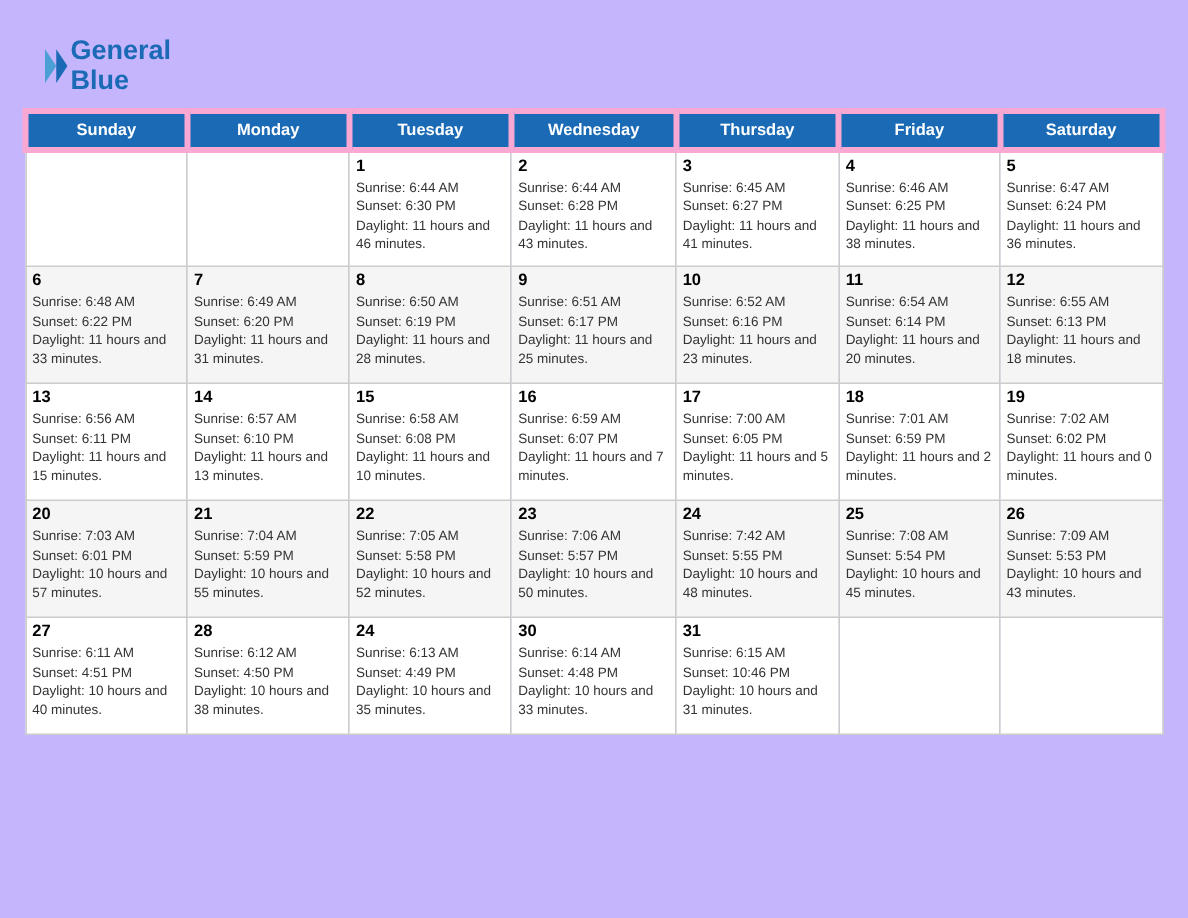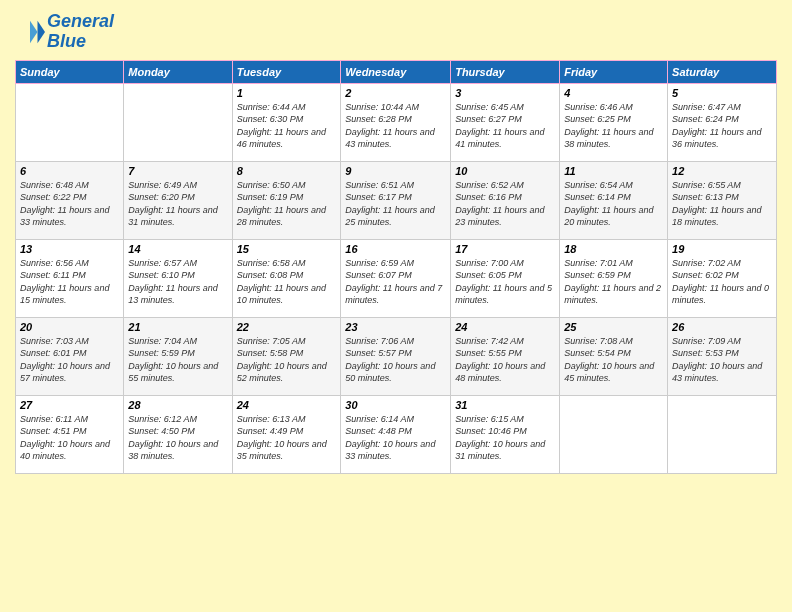--- a/index.html
+++ b/index.html
@@ -6,23 +6,22 @@
     body {
       font-family: Arial, sans-serif;
       background: #fff;
       width: 792px;
       height: 612px;
       overflow: hidden;
     }
     .page {
       width: 792px;
       height: 612px;
-      padding: 12px 15px;
-      background: #fef9c3;
-      font-style: italic;
+      padding: 24px 15px;
+      background: #c4b5fd;
     }
     .header {
       display: flex;
       justify-content: space-between;
       align-items: flex-start;
       margin-bottom: 8px;
     }
     .logo {
       display: flex;
       align-items: center;
@@ -55,24 +54,24 @@
     }
     table {
       width: 100%;
       border-collapse: collapse;
       font-size: 9.5px;
     }
     thead tr th {
       background: #1a6ab5;
       color: #fff;
       padding: 5px 4px;
-      text-align: left;
+      text-align: center;
       font-size: 11px;
       font-weight: bold;
-      border: 1px solid #f9a8d4;
+      border: 4px solid #f9a8d4;
     }
     tbody tr td {
       border: 1px solid #ccc;
       padding: 3px 4px;
       vertical-align: top;
       width: 113px;
       height: 78px;
       background: #fff;
     }
     tbody tr:nth-child(even) td {
@@ -131,21 +130,21 @@
           <td class="empty"></td>
           <td class="empty"></td>
           <td>
             <span class="day-num">1</span>
             <div class="day-info">Sunrise: 6:44 AM
 Sunset: 6:30 PM
 Daylight: 11 hours and 46 minutes.</div>
           </td>
           <td>
             <span class="day-num">2</span>
-            <div class="day-info">Sunrise: 10:44 AM
+            <div class="day-info">Sunrise: 6:44 AM
 Sunset: 6:28 PM
 Daylight: 11 hours and 43 minutes.</div>
           </td>
           <td>
             <span class="day-num">3</span>
             <div class="day-info">Sunrise: 6:45 AM
 Sunset: 6:27 PM
 Daylight: 11 hours and 41 minutes.</div>
           </td>
           <td>

